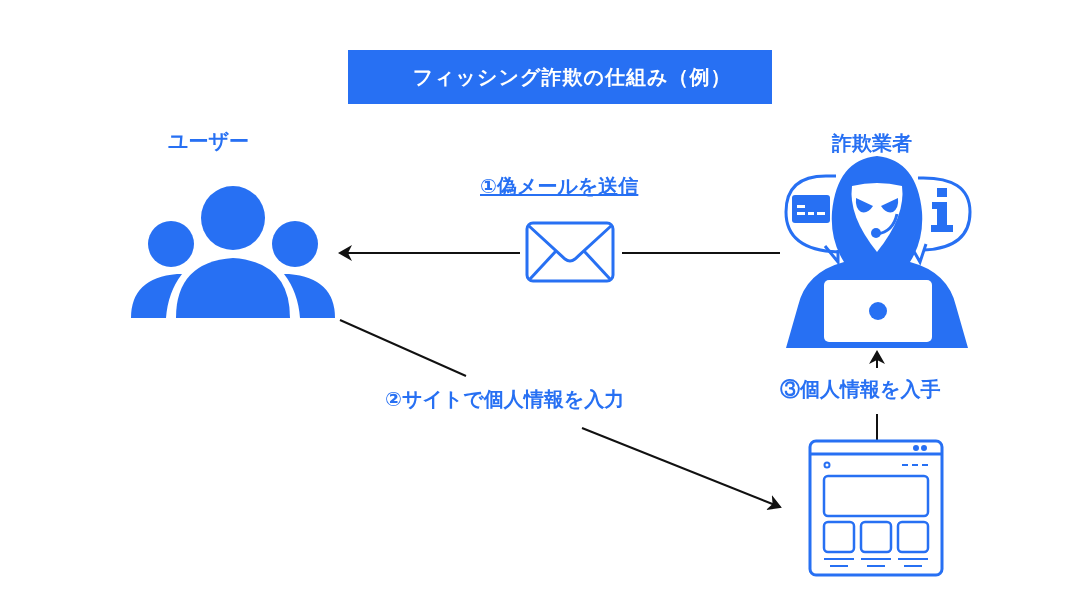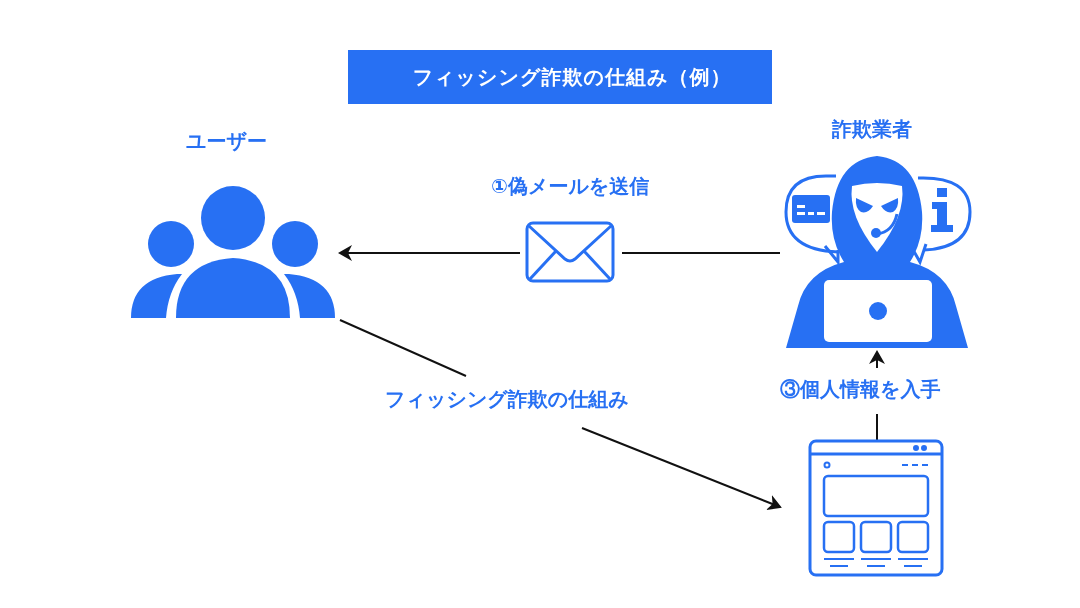--- a/index.html
+++ b/index.html
@@ -11,24 +11,24 @@
   .label { position:absolute; color:#2770f3; font-weight:bold; font-size:20px; white-space:nowrap; }
   svg.layer { position:absolute; left:0; top:0; }
 </style>
 </head>
 <body>
 
 <div class="title-box">
   <span class="title-text">フィッシング詐欺の仕組み（例）</span>
 </div>
 
-<div class="label" style="left:186px; top:128px;text-align:center;">ユーザー</div>
-<div class="label" style="left:832px; top:116px;">詐欺業者</div>
-<div class="label" style="left:491px; top:173px;">①偽メールを送信</div>
-<div class="label" style="left:385px; top:386px;">フィッシング詐欺の仕組み</div>
+<div class="label" style="left:168px; top:128px;text-align:center;">ユーザー</div>
+<div class="label" style="left:832px; top:130px;">詐欺業者</div>
+<div class="label" style="left:480px; top:173px;text-decoration:underline;">①偽メールを送信</div>
+<div class="label" style="left:385px; top:386px;">②サイトで個人情報を入力</div>
 <div class="label" style="left:780px; top:376px;font-family:Liberation Serif, serif;">③個人情報を入手</div>
 
 <svg class="layer" width="1080" height="608" viewBox="0 0 1080 608">
   <defs>
     <marker id="ah" markerWidth="8" markerHeight="8" refX="6" refY="4" orient="auto">
       <path d="M0,0 L7,4 L0,8 L2,4 Z" fill="#111"></path>
     </marker>
   </defs>
 
   <g fill="#2770f3">

